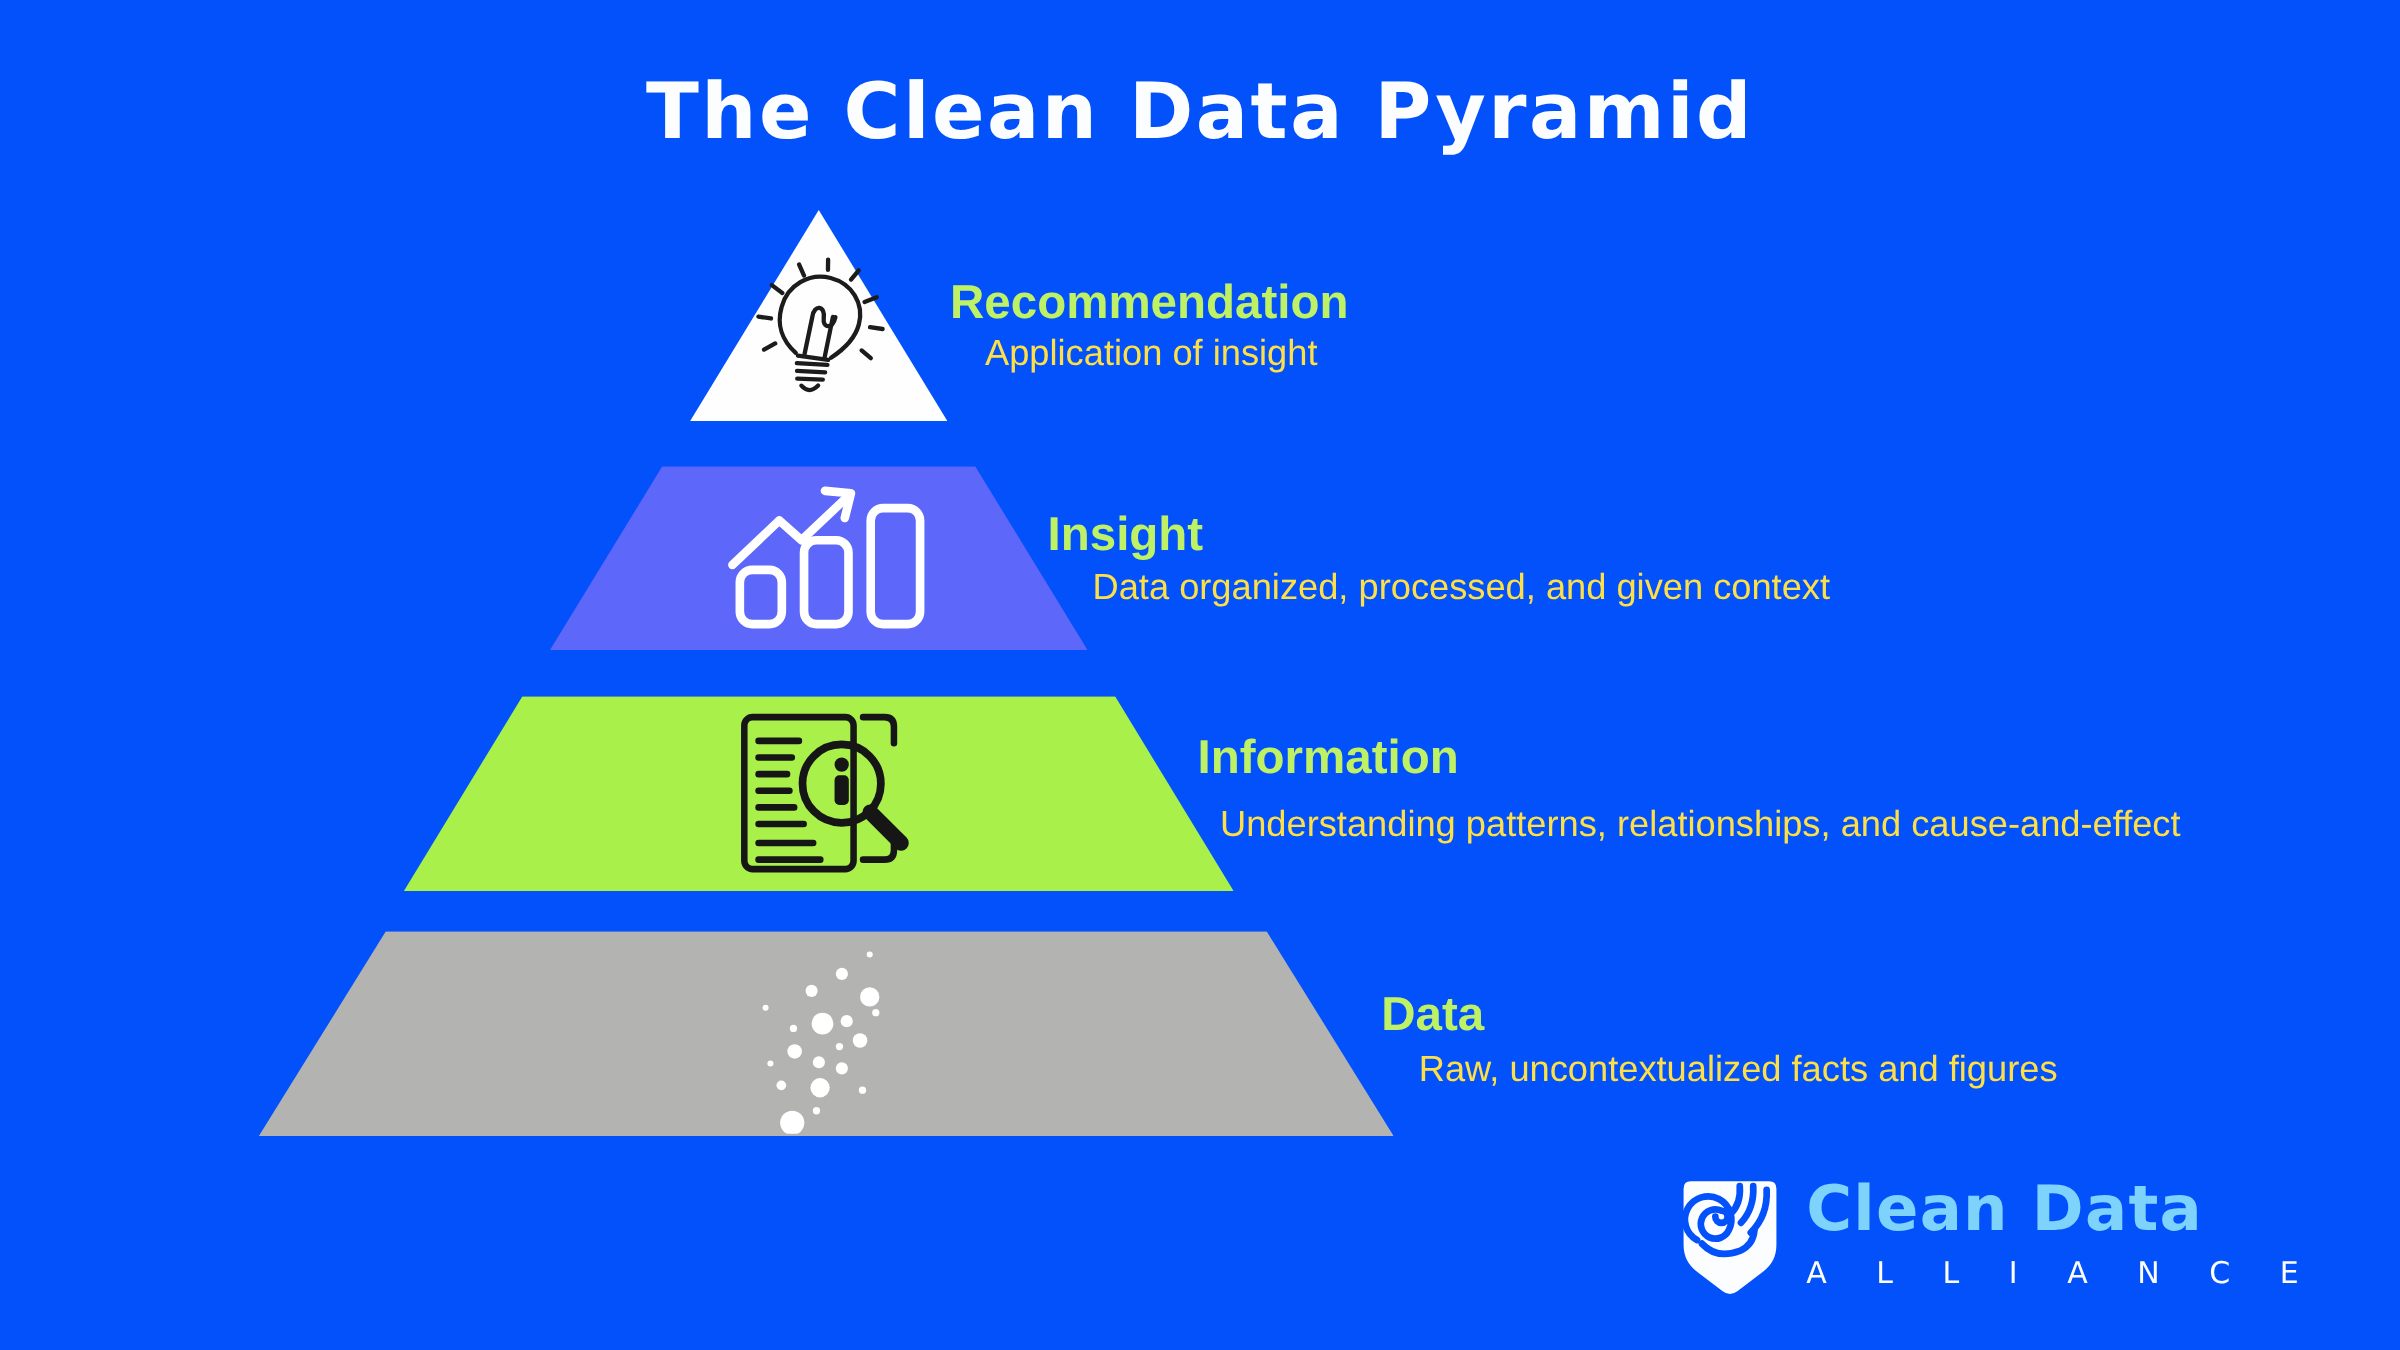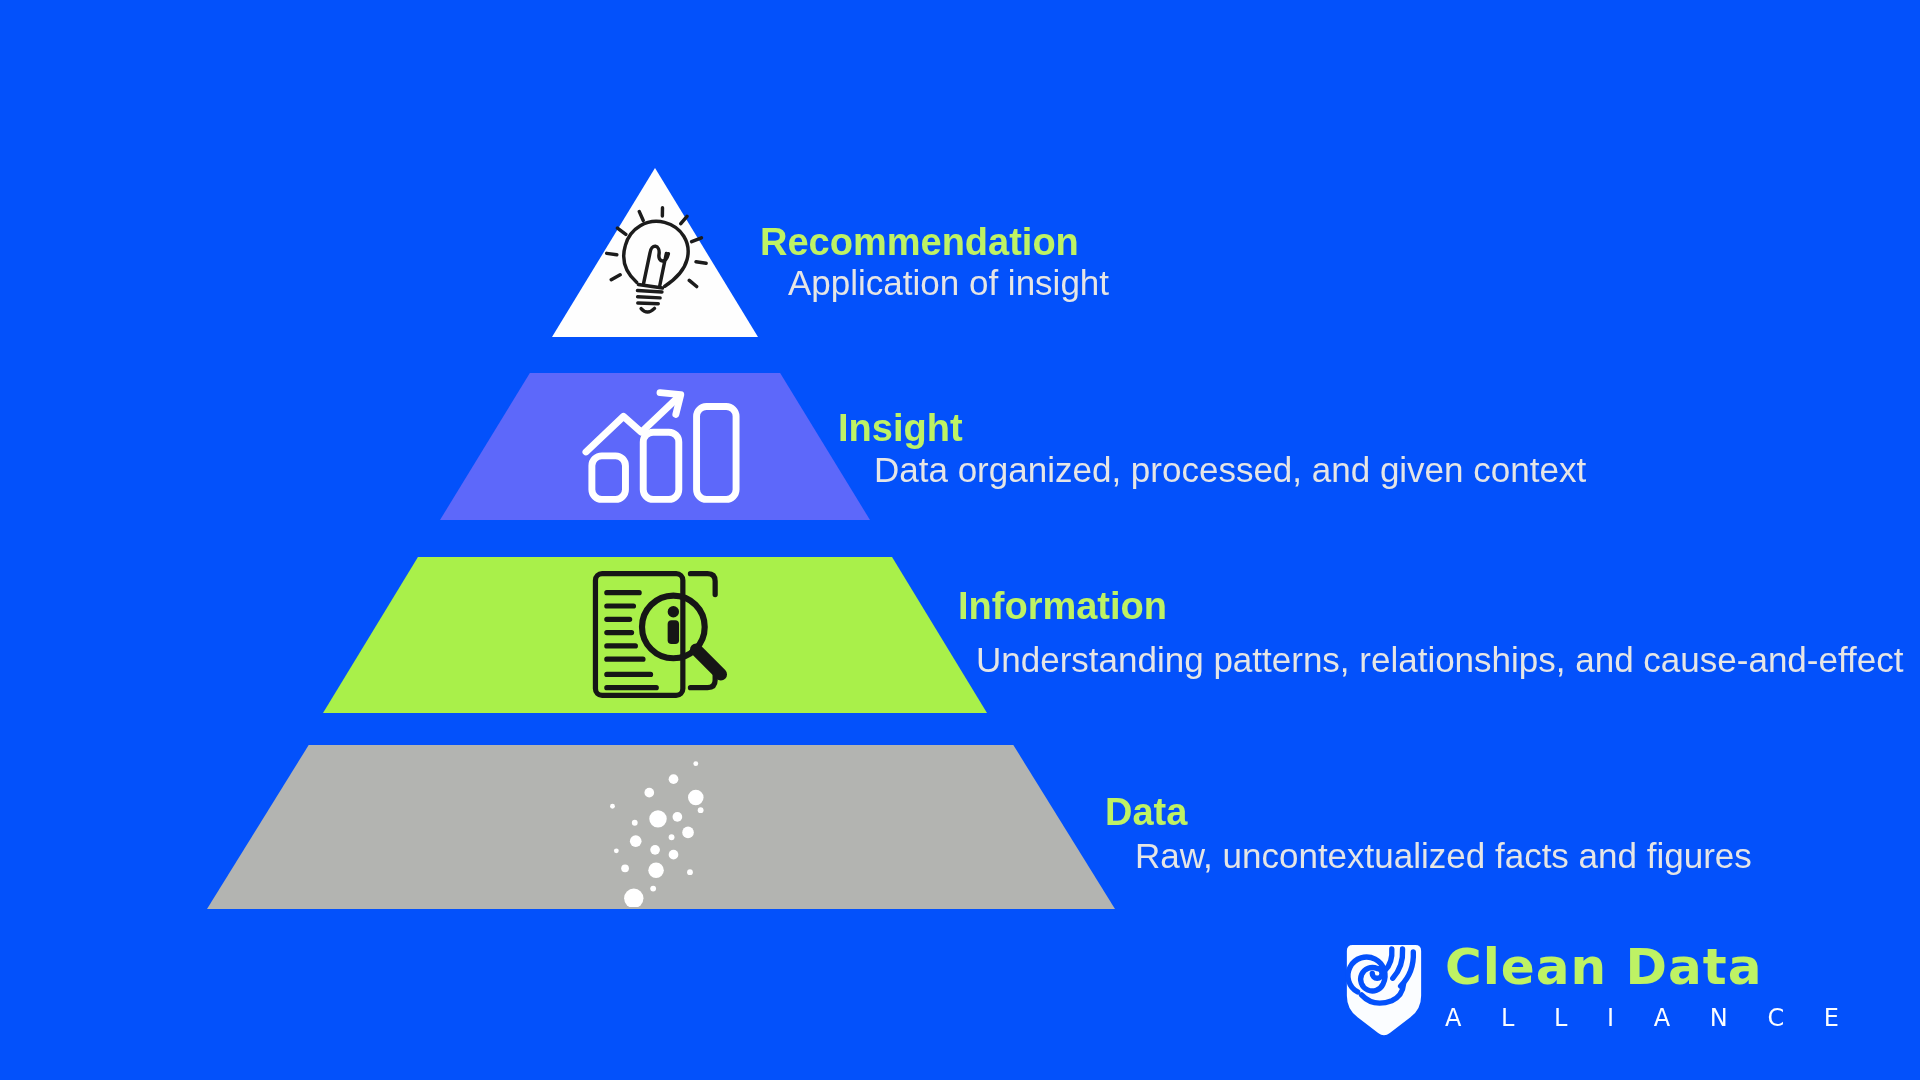--- a/index.html
+++ b/index.html
@@ -41,53 +41,54 @@
   .icon-bulb{left:600px;top:205px;width:112px;height:128px;}
   .icon-bars{left:582px;top:386px;width:160px;height:120px;}
   .icon-doc{left:586px;top:568px;width:150px;height:133px;}
   .icon-dots{left:598px;top:752px;width:120px;height:155px;}
   
   .tier-text{position:absolute;color:#ffffff;}
   .tier-label{
     font-size:38px;font-weight:bold;line-height:36px;color:#bef264;
   }
   .tier-desc{
-    font-size:35px;line-height:32px;color:#e5e5e5;
+    font-size:29px;line-height:32px;color:#fde047;
   }
   .tt-rec{left:760px;top:224px;}
   .tt-rec .tier-desc{margin-left:28px;margin-top:7px;}
   .tt-ins{left:838px;top:410px;}
   .tt-ins .tier-desc{margin-left:36px;margin-top:8px;}
   .tt-inf{left:958px;top:588px;}
   .tt-inf .tier-desc{margin-left:18px;margin-top:20px;}
   .tt-dat{left:1105px;top:794px;}
   .tt-dat .tier-desc{margin-left:30px;margin-top:10px;}
   
   .logo{
     position:absolute;left:1341px;top:938px;
     display:flex;align-items:flex-start;gap:18px;
   }
   .logo-shield{width:86px;height:104px;}
   .logo-text{display:flex;flex-direction:column;}
   .logo-brand{
     font-family:"DejaVu Sans", sans-serif;
     font-weight:bold;font-size:50px;line-height:58px;
-    letter-spacing:1px;color:#bef264;white-space:nowrap;
+    letter-spacing:1px;color:#7dd3fc;white-space:nowrap;
   }
   .logo-sub{
     font-family:"DejaVu Sans", sans-serif;
     font-weight:normal;font-size:24px;line-height:28px;
     letter-spacing:16px;color:#fbfdff;margin-top:8px;white-space:nowrap;
   }
 </style>
 </head>
 <body>
 
 <div class="canvas" style="background: rgb(3, 81, 251);">
 
+  <div class="page-title">The Clean Data Pyramid</div>
 
   <div class="tier-shape tier-1" style="background: rgb(254, 254, 254);"></div>
   <svg class="tier-icon icon-bulb" viewBox="0 0 110 125">
     <g fill="none" stroke="#1c1c1c" stroke-width="3.4" stroke-linecap="round" stroke-linejoin="round" transform="rotate(8 55 62)">
       <path d="M38,78 C26,70 20,58 22,44 C24,26 40,14 57,16 C74,18 86,32 84,49 C82.5,62 74,71 66,78"></path>
       <path d="M40,80 L64,80 M40,86 L64,84 M41,92 L63,90 M42,98 L62,96"></path>
       <path d="M46,103 Q53,109 59,101"></path>
       <path d="M45,78 L47,48 M47,48 c0,-10 9,-10 9,0 c0,8 8,8 9,-2 M63,46 L61,78"></path>
       <path d="M53,2 L54,10 M78,7 L73,15 M95,26 L86,31 M103,50 L93,50 M97,74 L89,69"></path>
       <path d="M31,9 L36,17 M12,28 L21,33 M5,54 L15,54 M13,79 L21,73"></path>

